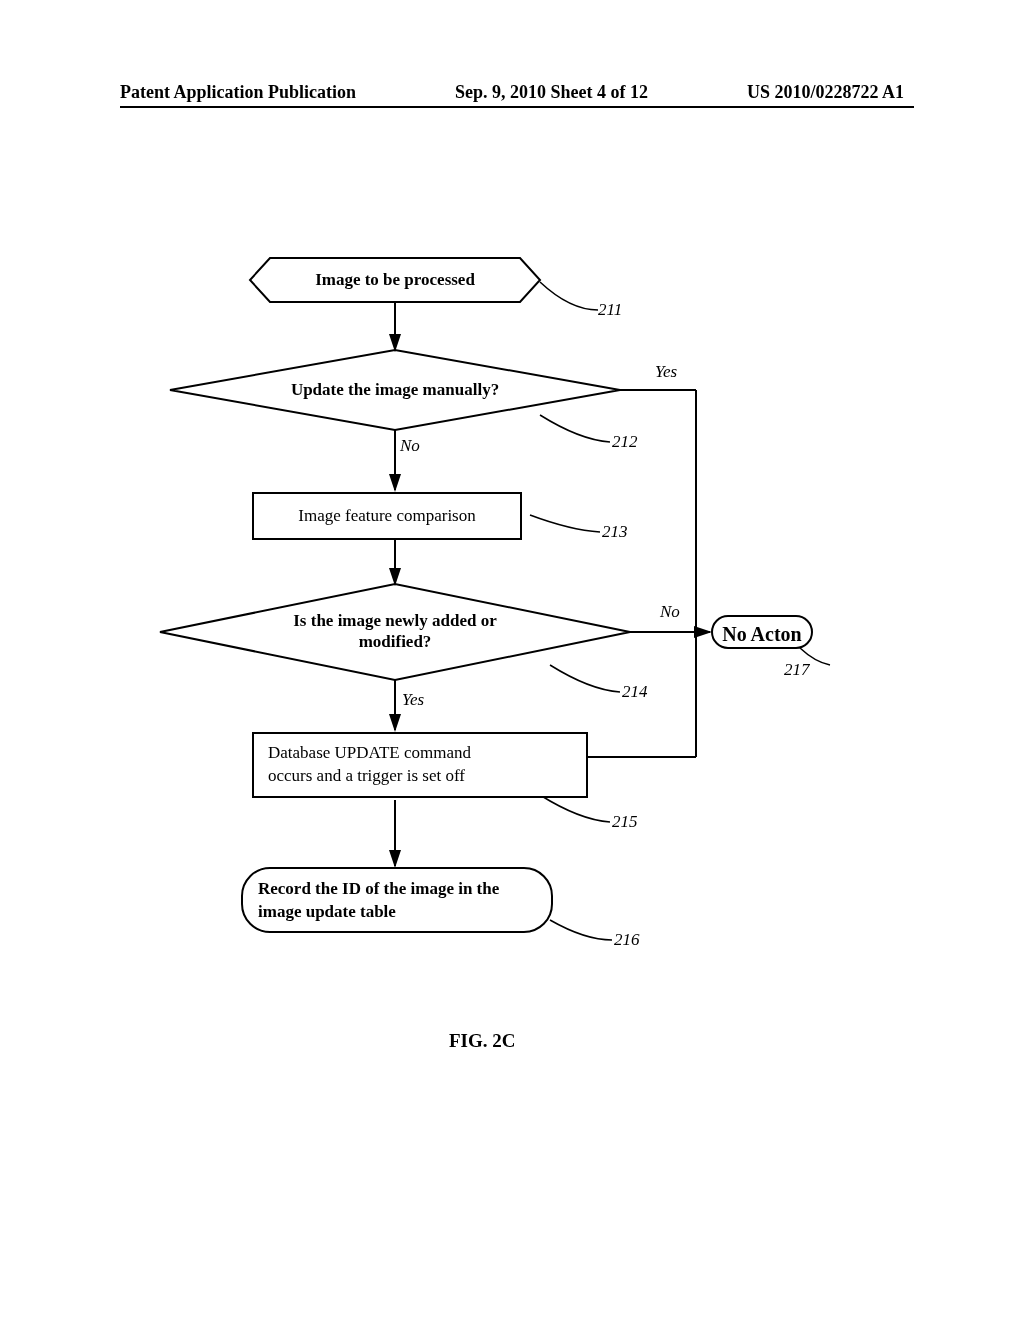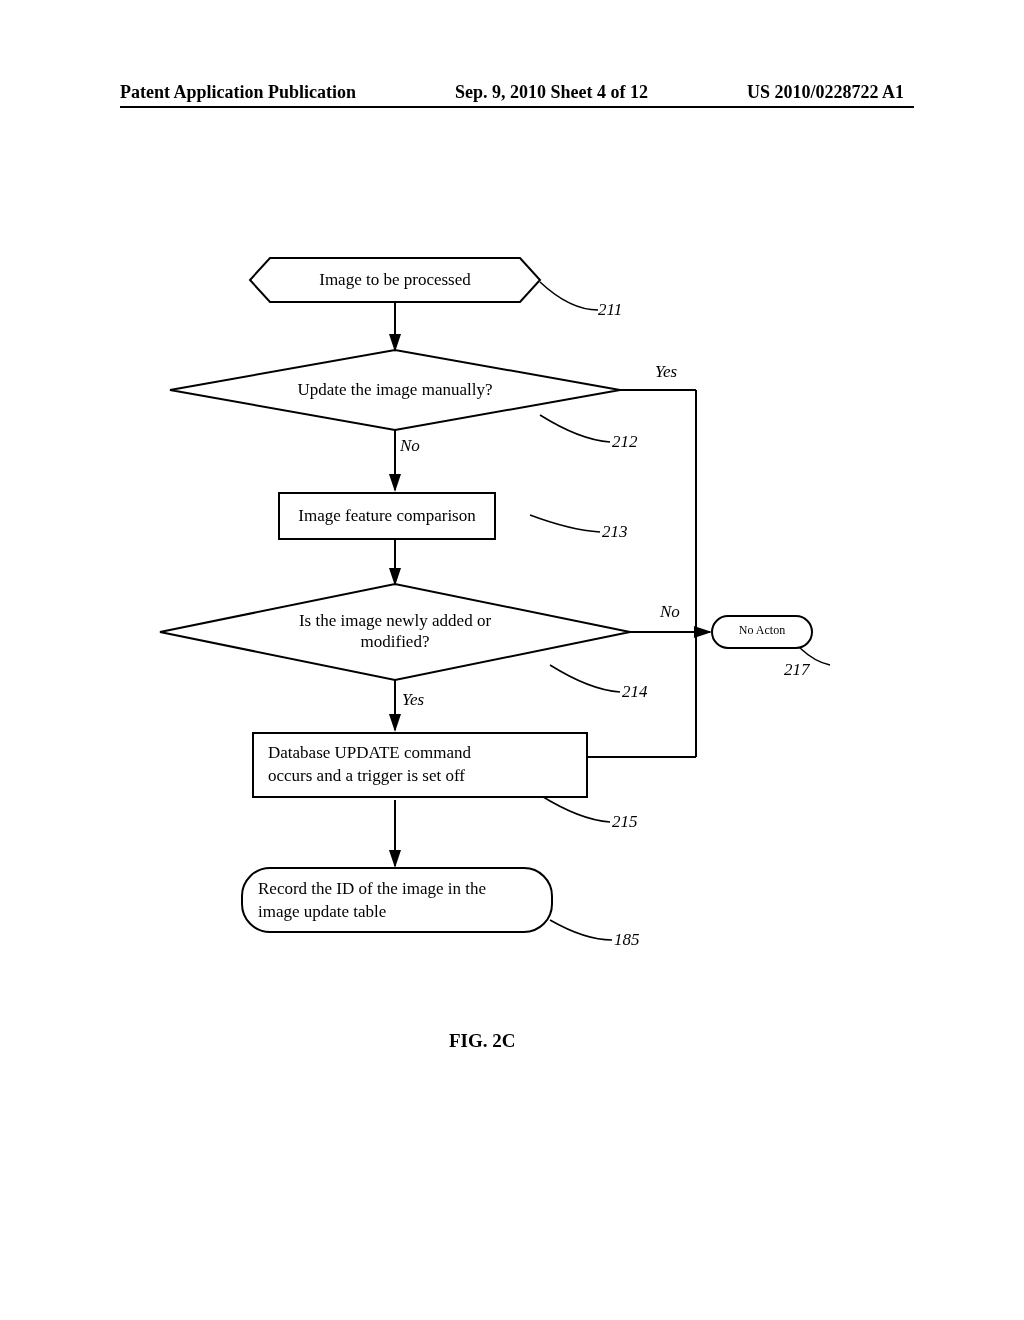--- a/index.html
+++ b/index.html
@@ -36,20 +36,21 @@
     position: absolute;
     top: 240px;
     left: 100px;
     width: 820px;
     height: 900px;
   }
   .hex-box {
     position: absolute;
     text-align: center;
     font-size: 17px;
+    font-weight: bold;
   }
   .box {
     position: absolute;
     border: 2px solid #000;
     font-size: 17px;
     display: flex;
     align-items: center;
     justify-content: flex-start;
     padding: 10px 14px;
     box-sizing: border-box;
@@ -131,46 +132,46 @@
     </svg>
 
     <div class="hex-box" style="left:150px;top:30px;width:290px">Image to be processed</div>
     <div class="label" style="left:498px;top:60px">211</div>
 
     <div class="hex-box" style="left:140px;top:140px;width:310px">Update the image manually?</div>
     <div class="label" style="left:555px;top:122px">Yes</div>
     <div class="label" style="left:300px;top:196px">No</div>
     <div class="label" style="left:512px;top:192px">212</div>
 
-    <div class="box center" style="left:178px;top:252px;width:218px;height:48px">
+    <div class="box center" style="left:152px;top:252px;width:270px;height:48px">
       <span>Image feature comparison</span>
     </div>
     <div class="label" style="left:502px;top:282px">213</div>
 
     <div class="hex-box" style="left:140px;top:370px;width:310px;line-height:1.25">
       <div>Is the image newly added or</div>
       <div>modified?</div>
     </div>
     <div class="label" style="left:560px;top:362px">No</div>
     <div class="label" style="left:302px;top:450px">Yes</div>
     <div class="label" style="left:522px;top:442px">214</div>
 
-    <div class="hex-box" style="left:618px;top:383px;width:88px;font-size:12px">No Acton</div>
+    <div class="hex-box" style="left:618px;top:383px;width:88px;font-size:20px">No Acton</div>
     <div class="label" style="left:684px;top:420px">217</div>
 
     <div class="box" style="left:152px;top:492px;width:336px;height:66px;line-height:1.35">
       <div>
         <div>Database UPDATE command</div>
         <div>occurs and a trigger is set off</div>
       </div>
     </div>
     <div class="label" style="left:512px;top:572px">215</div>
 
     <div class="hex-box" style="left:158px;top:638px;width:280px;text-align:left;line-height:1.35">
       <div>Record the ID of the image in the</div>
       <div>image update table</div>
     </div>
-    <div class="label" style="left:514px;top:690px">185</div>
+    <div class="label" style="left:514px;top:690px">216</div>
 
     <div class="caption" style="left:335px;top:790px">FIG. 2C</div>
 
   </div>
 </div>
 
 </body></html>

